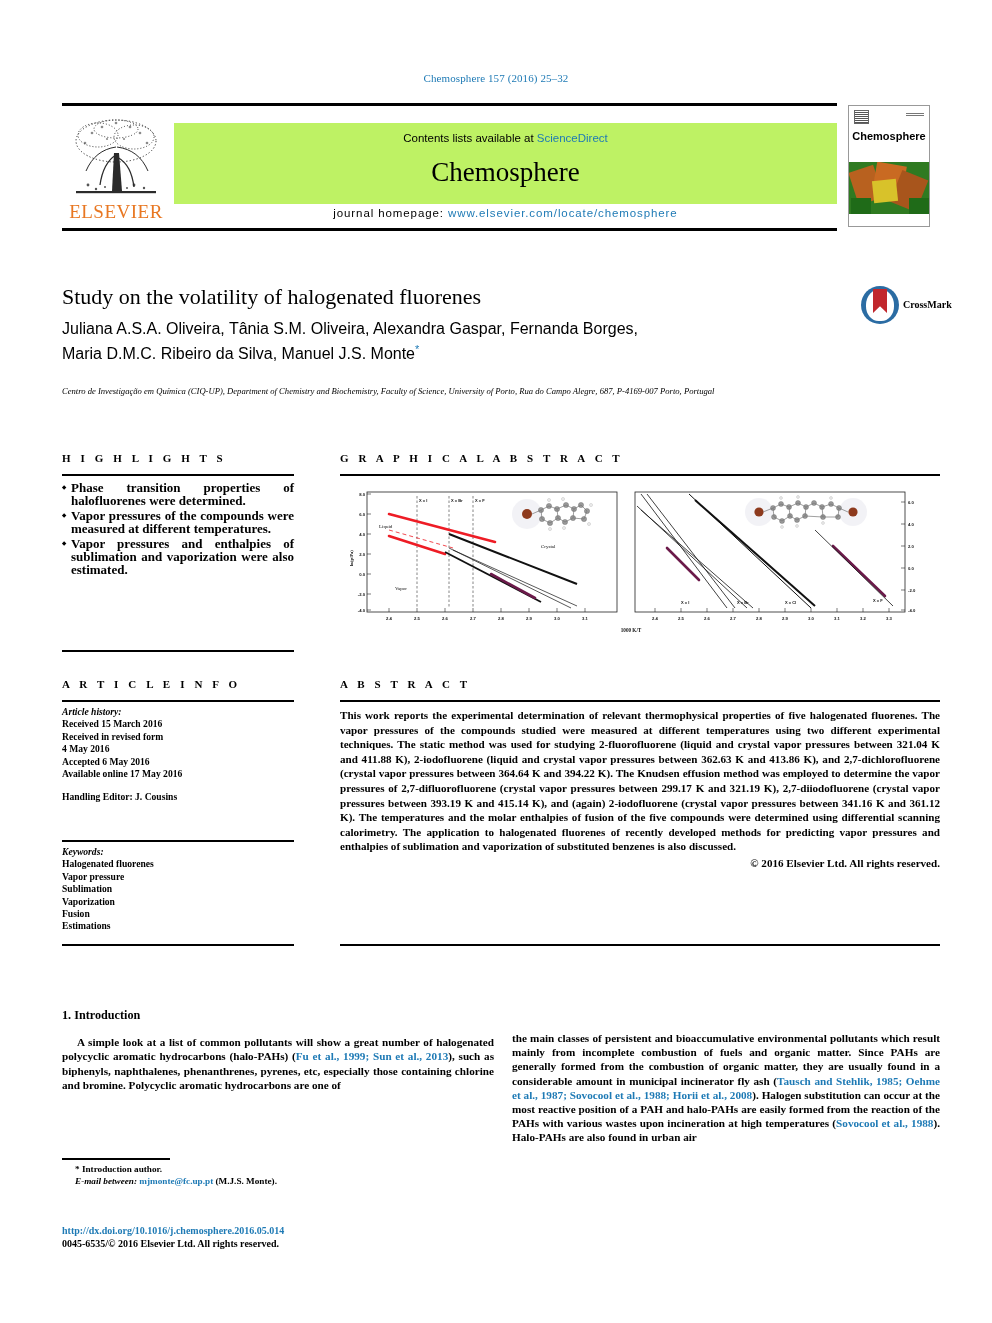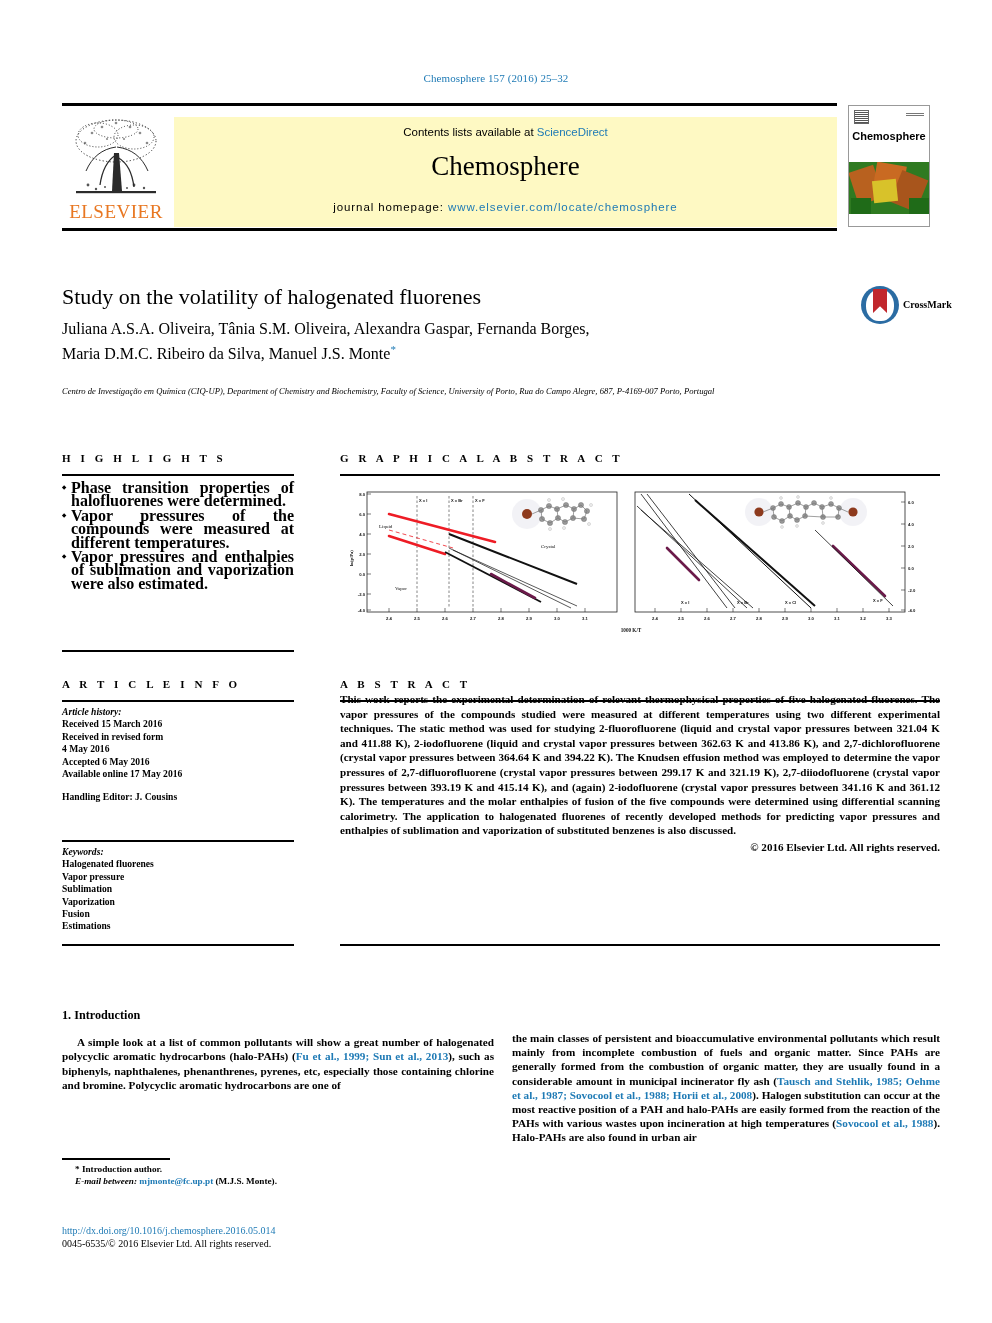--- a/index.html
+++ b/index.html
@@ -32,22 +32,22 @@
   .elsevier-box { position:absolute; left:4px; top:10px; width:100px; height:110px; }
   .elsevier-word {
     position:absolute; left:0; bottom:0; width:100px;
     text-align:center; color:#E87722;
     font-family:"Liberation Serif", serif;
     font-size:19px; letter-spacing:.5px;
   }
   .tree { position:absolute; left:6px; top:2px; }
 
   .grayband {
-    position:absolute; left:112px; top:14px; width:663px; height:110px;
-    background:#fef9c3;
+    position:absolute; left:112px; top:20px; width:663px; height:81px;
+    background:#bef264;
   }
   .gb-line1 { position:absolute; left:0; top:9px; width:663px; text-align:center; font-family:"Liberation Sans", sans-serif; font-size:11.5px; }
   .gb-title { position:absolute; left:0; top:34px; width:663px; text-align:center; font-family:"Liberation Serif", serif; font-size:27px; }
   .gb-home { position:absolute; left:0; top:84px; width:663px; text-align:center; font-family:"Liberation Sans", sans-serif; font-size:11.5px; letter-spacing:.9px; }
   a, .lnk { color:#1e7ab5; text-decoration:none; }
 
   
   .cover {
     position:absolute; left:848px; top:105px; width:82px; height:122px;
     border:1px solid #999; background:#fff;
@@ -60,21 +60,21 @@
   .leaf { position:absolute; background:#b8611f; }
   .cover-bot { position:absolute; left:0; bottom:0; width:100%; height:12px; background:#fff; }
 
   
   .title {
     position:absolute; left:62px; top:284px; width:700px;
     font-size:22px; font-family:"Liberation Serif", serif;
   }
   .authors {
     position:absolute; left:62px; top:318px; width:720px;
-    font-size:16px; line-height:21px; font-family:Liberation Serif, serif;
+    font-size:16px; line-height:21px; font-family:Liberation Sans, sans-serif;
   }
   .authors sup { color:#1e7ab5; font-size:11px; }
   .affil {
     position:absolute; left:62px; top:385px; width:800px;
     font-size:8.6px; line-height:12.5px; font-style:italic;
     font-family:"Liberation Serif", serif;
   }
   .crossmark { position:absolute; left:861px; top:286px; width:80px; height:40px; }
   .cm-circle {
     position:absolute; left:0; top:0; width:38px; height:38px; border-radius:50%;
@@ -98,21 +98,21 @@
   }
   .hr-thin { height:1.6px; background:#000; }
 
   
   .col-left { position:absolute; left:62px; width:252px; }
 
   #highlights-head { top:452px; }
   #highlights-rule { position:absolute; left:62px; top:474px; width:232px; }
   .hl-list {
     position:absolute; left:62px; top:481px; width:232px;
-    font-size:16px; line-height:13.4px; font-weight:bold;
+    font-size:13px; line-height:13.4px; font-weight:bold;
     font-family:"Liberation Serif", serif;
   }
   .hl-item { position:relative; padding-left:9px; margin-bottom:1px; text-align:justify; }
   .hl-item::before { content:"\25C6"; position:absolute; left:0; top:0px; font-size:5.5px; }
   #highlights-rule-bottom { position:absolute; left:62px; top:650px; width:232px; }
 
   #ga-head { top:452px; left:340px; position:absolute; }
   #ga-rule { position:absolute; left:340px; top:474px; width:600px; }
 
   
@@ -122,21 +122,21 @@
   #ai-rule { position:absolute; left:62px; top:700px; width:232px; }
   .ai-body { position:absolute; left:62px; top:706px; width:232px; font-size:9.6px; line-height:12.4px; font-weight:bold; font-family:"Liberation Serif", serif;}
   .ai-body i { font-style:italic; }
   #kw-rule { position:absolute; left:62px; top:840px; width:232px; }
   .kw-body { position:absolute; left:62px; top:846px; width:232px; font-size:9.6px; line-height:12.4px; font-weight:bold; font-family:"Liberation Serif", serif;}
   #kw-rule-bottom { position:absolute; left:62px; top:944px; width:232px; }
 
   #abs-head { position:absolute; left:340px; top:678px; }
   #abs-rule { position:absolute; left:340px; top:700px; width:600px; }
   .abs-body {
-    position:absolute; left:340px; top:692px; width:600px;
+    position:absolute; left:340px; top:708px; width:600px;
     font-size:11.1px; line-height:14.6px; font-weight:bold; text-align:justify;
     font-family:"Liberation Serif", serif;
   }
   .abs-copy { text-align:right; font-weight:bold; margin-top:2px; }
   #abs-rule-bottom { position:absolute; left:340px; top:944px; width:600px; }
 
   
   .bodycol {
     position:absolute; font-size:11.2px; line-height:14.2px; text-align:justify;
     font-family:"Liberation Serif", serif; font-weight:bold;
@@ -149,21 +149,21 @@
   
   #foot-rule { position:absolute; left:62px; top:1158px; width:108px; }
   .footnote {
     position:absolute; left:62px; top:1163px; width:432px;
     font-size:9.2px; line-height:12.4px; font-weight:bold;
     font-family:"Liberation Serif", serif;
   }
   .footnote .ind { padding-left:13px; }
   .footer2 {
     position:absolute; left:62px; top:1224px; width:432px;
-    font-size:10px; line-height:13.2px; font-weight:normal;
+    font-size:10px; line-height:13.2px; font-weight:bold;
     font-family:"Liberation Serif", serif;
   }
   .doi { color:#1e7ab5; }
 </style>
 </head>
 <body>
 
 <div class="page">
 
   <div class="runhead">Chemosphere 157 (2016) 25–32</div>

